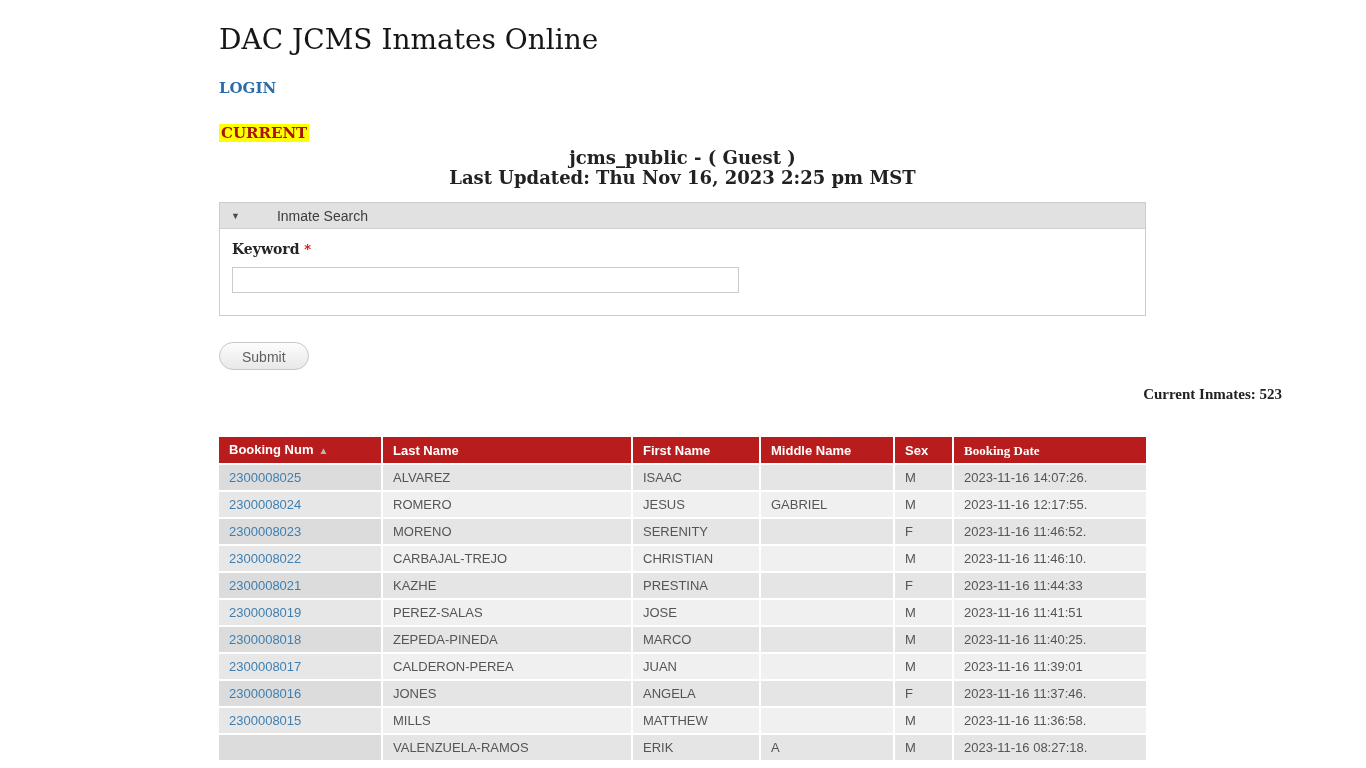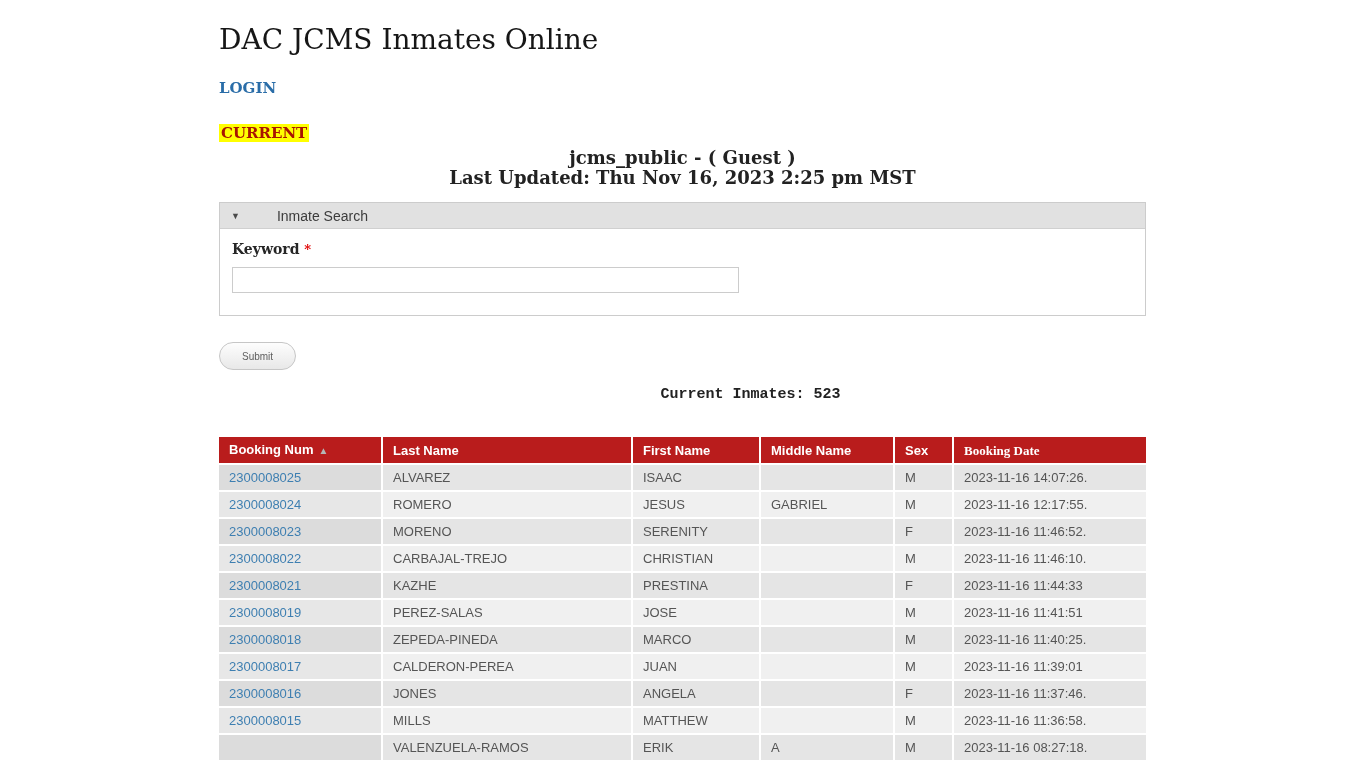--- a/index.html
+++ b/index.html
@@ -48,27 +48,27 @@
   .keyword-input {
     display: block; margin-top: 9px; width: 507px; height: 26px;
     border: 1px solid #ccc; font-size: 14px; padding: 2px 6px;
     font-family: "Liberation Sans", sans-serif;
   }
 
   .submit-button {
     margin-top: 26px; padding: 6px 22px; height: 28px;
     border: 1px solid #c6c6c6; border-radius: 15px;
     background: linear-gradient(#fdfdfd, #e8e8e8);
-    color: #5f5f5f; font-size: 10px; font-family: "Liberation Sans", sans-serif;
+    color: #5f5f5f; font-size: 14px; font-family: "Liberation Sans", sans-serif;
     cursor: pointer;
   }
 
   .summary-line {
-    width: 1063px; text-align: center; margin-top: 16px;
-    font-family: Liberation Mono, monospace;
+    width: 1063px; text-align: right; margin-top: 16px;
+    font-family: Liberation Serif, serif;
     font-size: 15px; font-weight: bold; color: #222;
   }
 
   table.inmates { margin-top: 34px; width: 927px; border-collapse: separate; border-spacing: 0; table-layout: fixed; }
   table.inmates th {
     background: #b91c1c; color: #fff; font-size: 13px; font-weight: bold;
     text-align: left; padding: 5px 10px; line-height: 15px;
     border-right: 2px solid #fff; border-bottom: 2px solid #fff;
     cursor: pointer; white-space: nowrap; overflow: hidden;
   }

